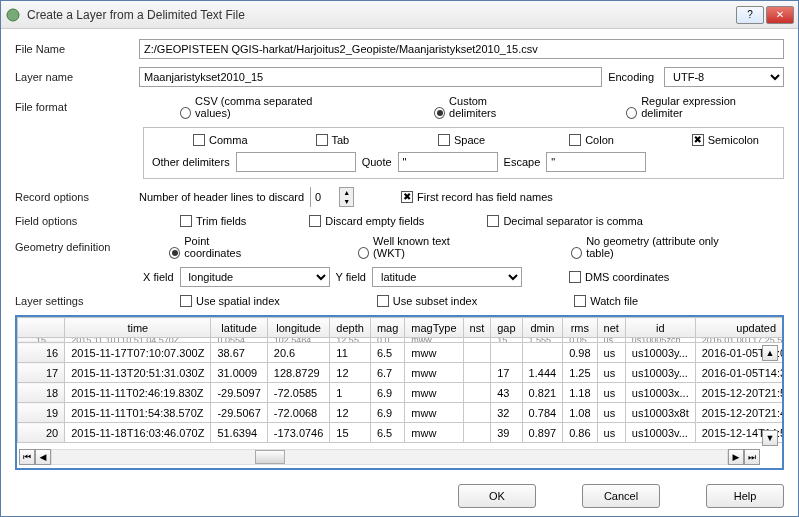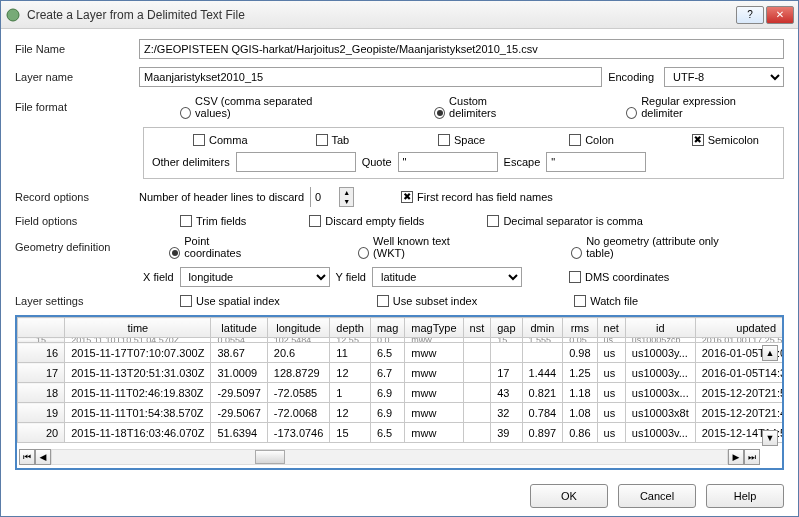--- a/index.html
+++ b/index.html
@@ -42,21 +42,21 @@
 .rownum { background: linear-gradient(#fdfdfd,#ececec); text-align:center; width:26px;padding-left:28px;}
 .cutrow td { color:#888; height:4px; padding:0 6px; overflow:hidden; font-size:9px; line-height:4px;}
 .side-scroll { position:absolute; right:4px; top:28px; bottom:22px; width:16px; display:flex; flex-direction:column; justify-content:space-between;}
 .side-scroll .sbtn{width:16px;height:16px;border:1px solid #999;background:linear-gradient(#fdfdfd,#e5e5e5);display:flex;align-items:center;justify-content:center;font-size:9px;cursor:pointer;}
 .bot-scroll { position:absolute; height:16px; left:2px; right:22px; bottom:3px; display:flex; align-items:center;}
 .bot-scroll .track{flex:1;height:16px;background:#f2f2f2;border:1px solid #ddd;position:relative;}
 .bot-scroll .thumb{position:absolute;left:30%;width:30px;height:14px;background:linear-gradient(#fdfdfd,#d7d7d7);border:1px solid #aaa;}
 .bot-scroll .sbtn{width:16px;height:16px;border:1px solid #999;background:linear-gradient(#fdfdfd,#e5e5e5);display:flex;align-items:center;justify-content:center;font-size:9px;cursor:pointer;}
 .bot-scroll .group{display:flex;gap:0;}
 .buttons { display:flex; justify-content:flex-end; gap:10px; padding-top:6px;}
-.buttons button{ width:78px; height:24px; border:1px solid #8a8a8a; background:linear-gradient(#fdfdfd,#e9e9e9); border-radius:3px; cursor:pointer;}
+.buttons button{ width:78px; height:24px; border:1px solid #8a8a8a; background:linear-gradient(#fdfdfd,#e9e9e9); border-radius:3px; cursor:pointer;margin-left:36px;}
 .flexgap { display:flex; gap: 40px; flex: 1; align-items:center;}
 </style>
 </head>
 <body>
 
 <div class="window">
   <div class="titlebar">
     <svg class="icon" viewBox="0 0 16 16">
         <circle cx="8" cy="8" r="6" fill="#7a7" stroke="#474"></circle>
       </svg>

